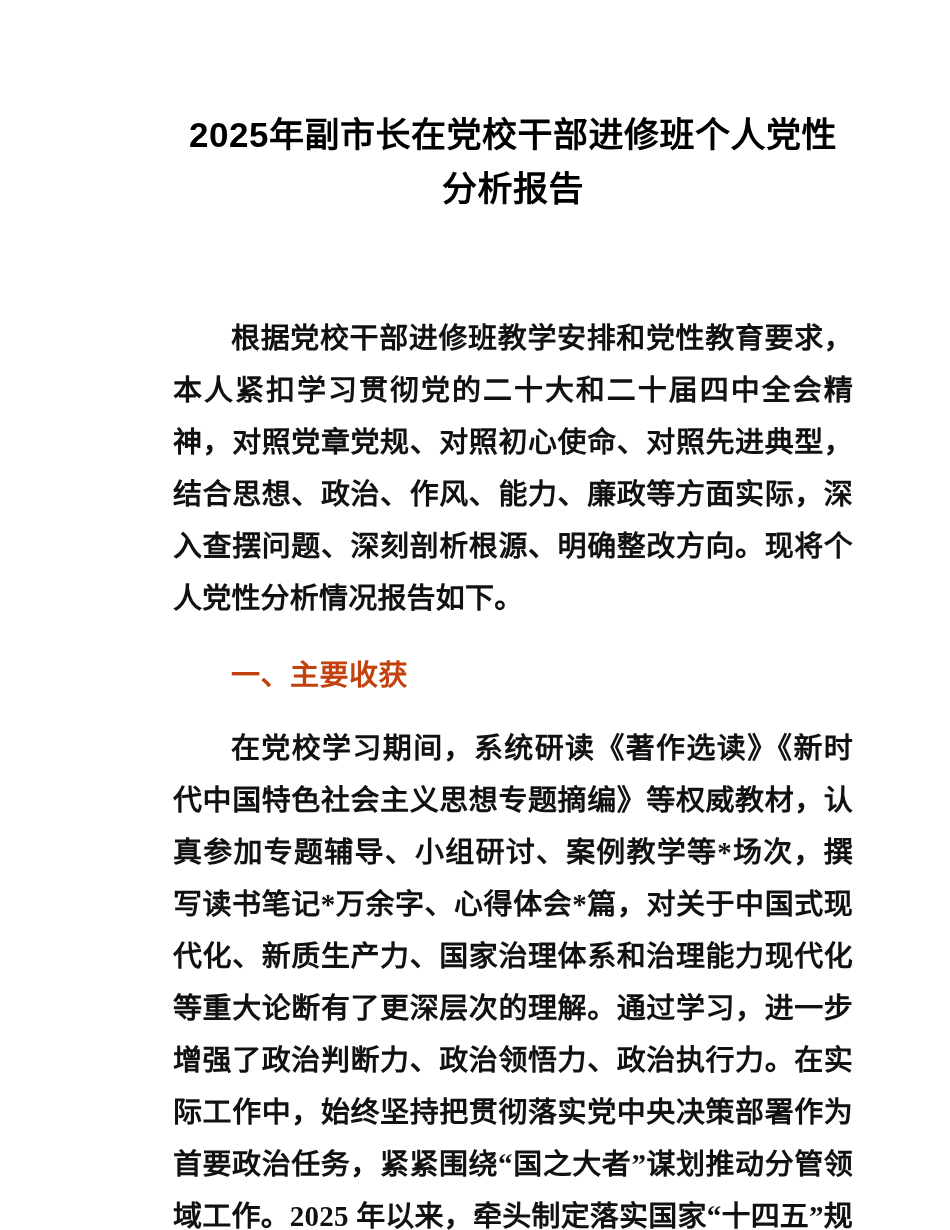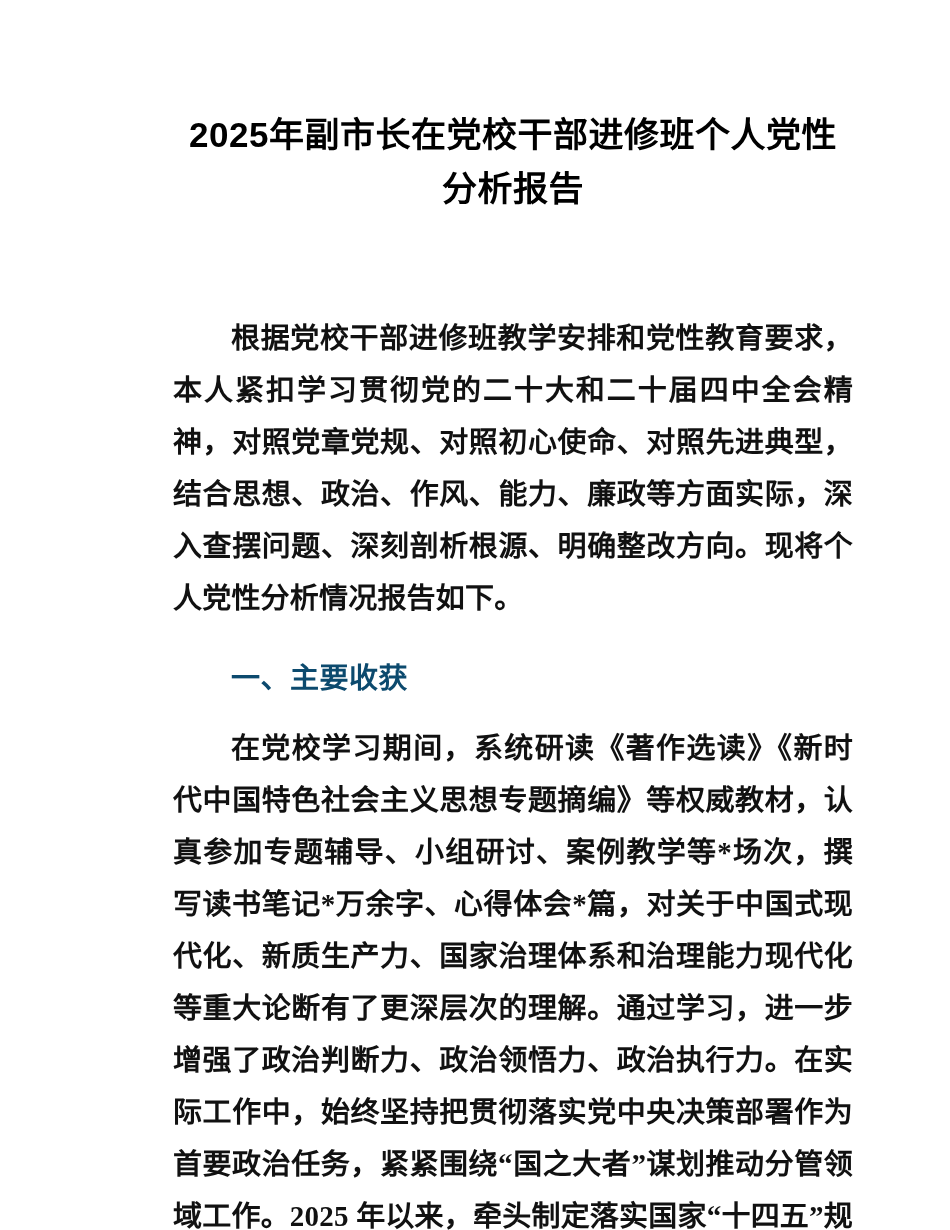--- a/index.html
+++ b/index.html
@@ -43,25 +43,25 @@
     line-height: 52px;
     color: #111111;
     text-align: justify;
     text-justify: inter-ideograph;
     text-indent: 58px;
     margin: 0;
     letter-spacing: 0.2px;
     font-weight: 700;
   }
   .section-heading {
-    font-family: Liberation Serif, serif;
+    font-family: Liberation Mono, monospace;
     font-weight: 700;
     font-size: 29px;
     line-height: 52px;
-    color: #0c4a6e;
+    color: #c2410c;
     text-indent: 58px;
     margin: 10px 0 8px 0;
     letter-spacing: 0.5px;
   }
   .heading-gap-top { height: 18px; }
   .heading-gap-bottom { height: 10px; }
   .clipped-tail {
     overflow: hidden;
   }
 </style>

